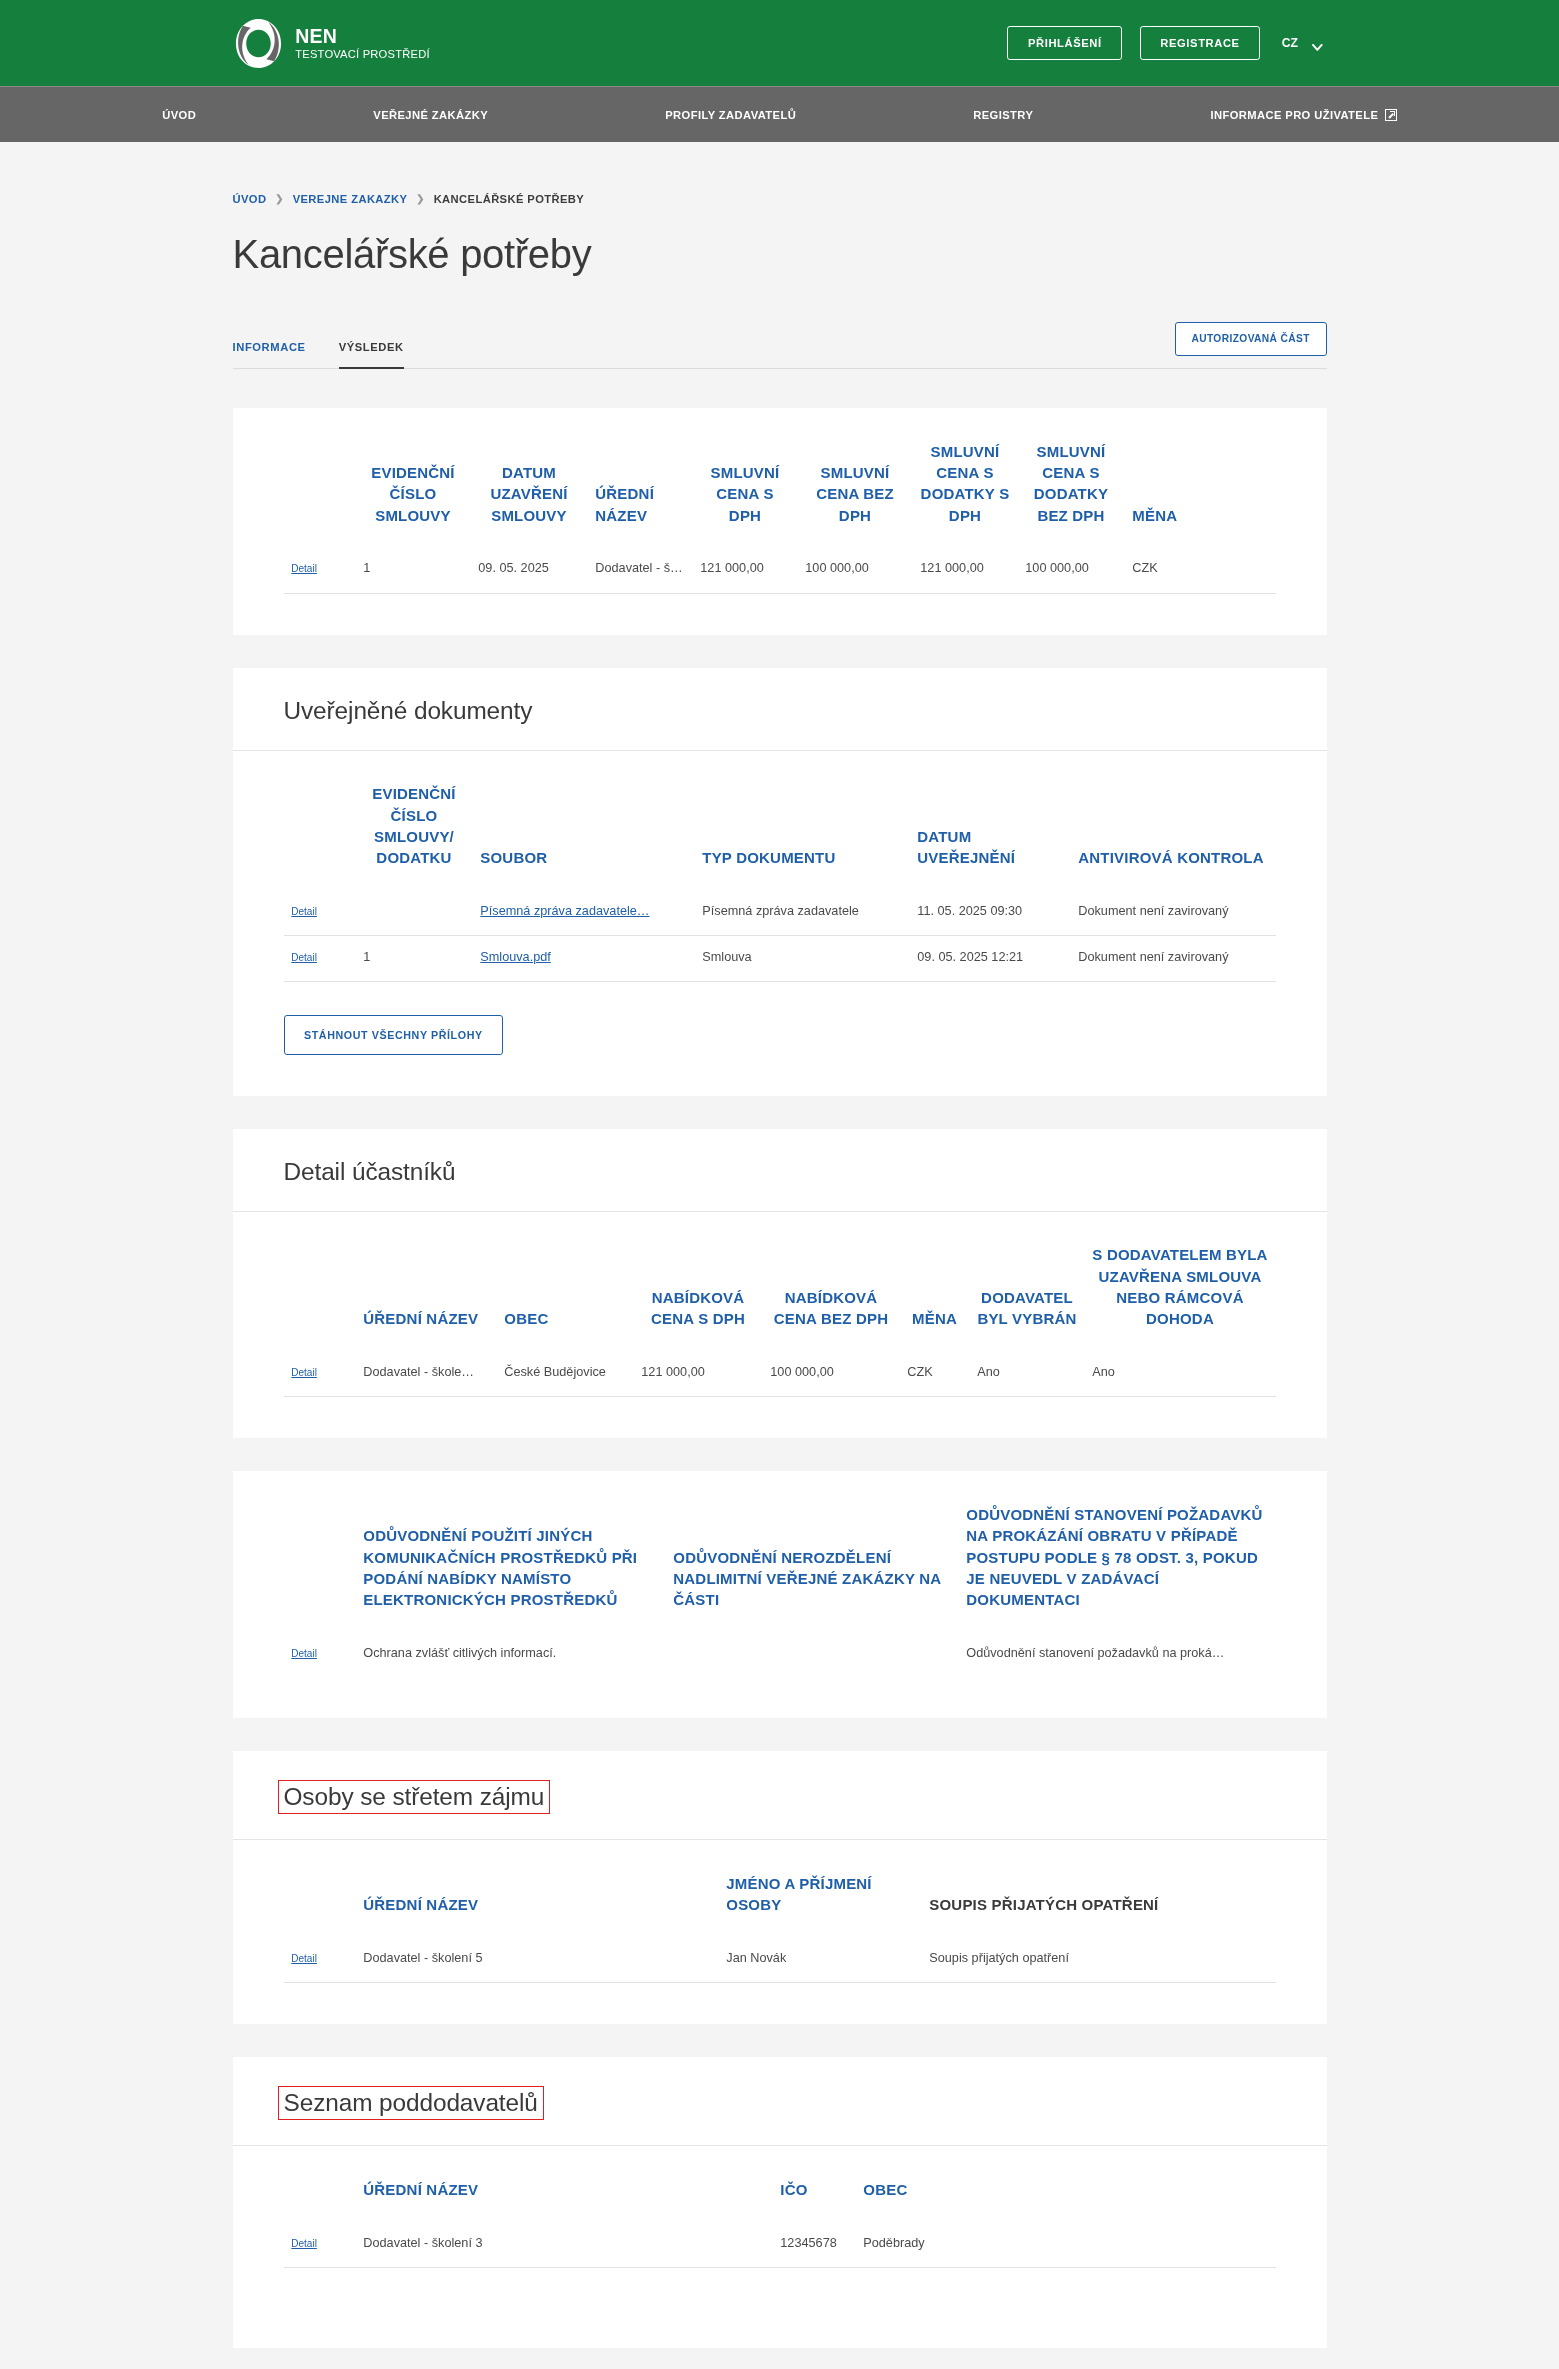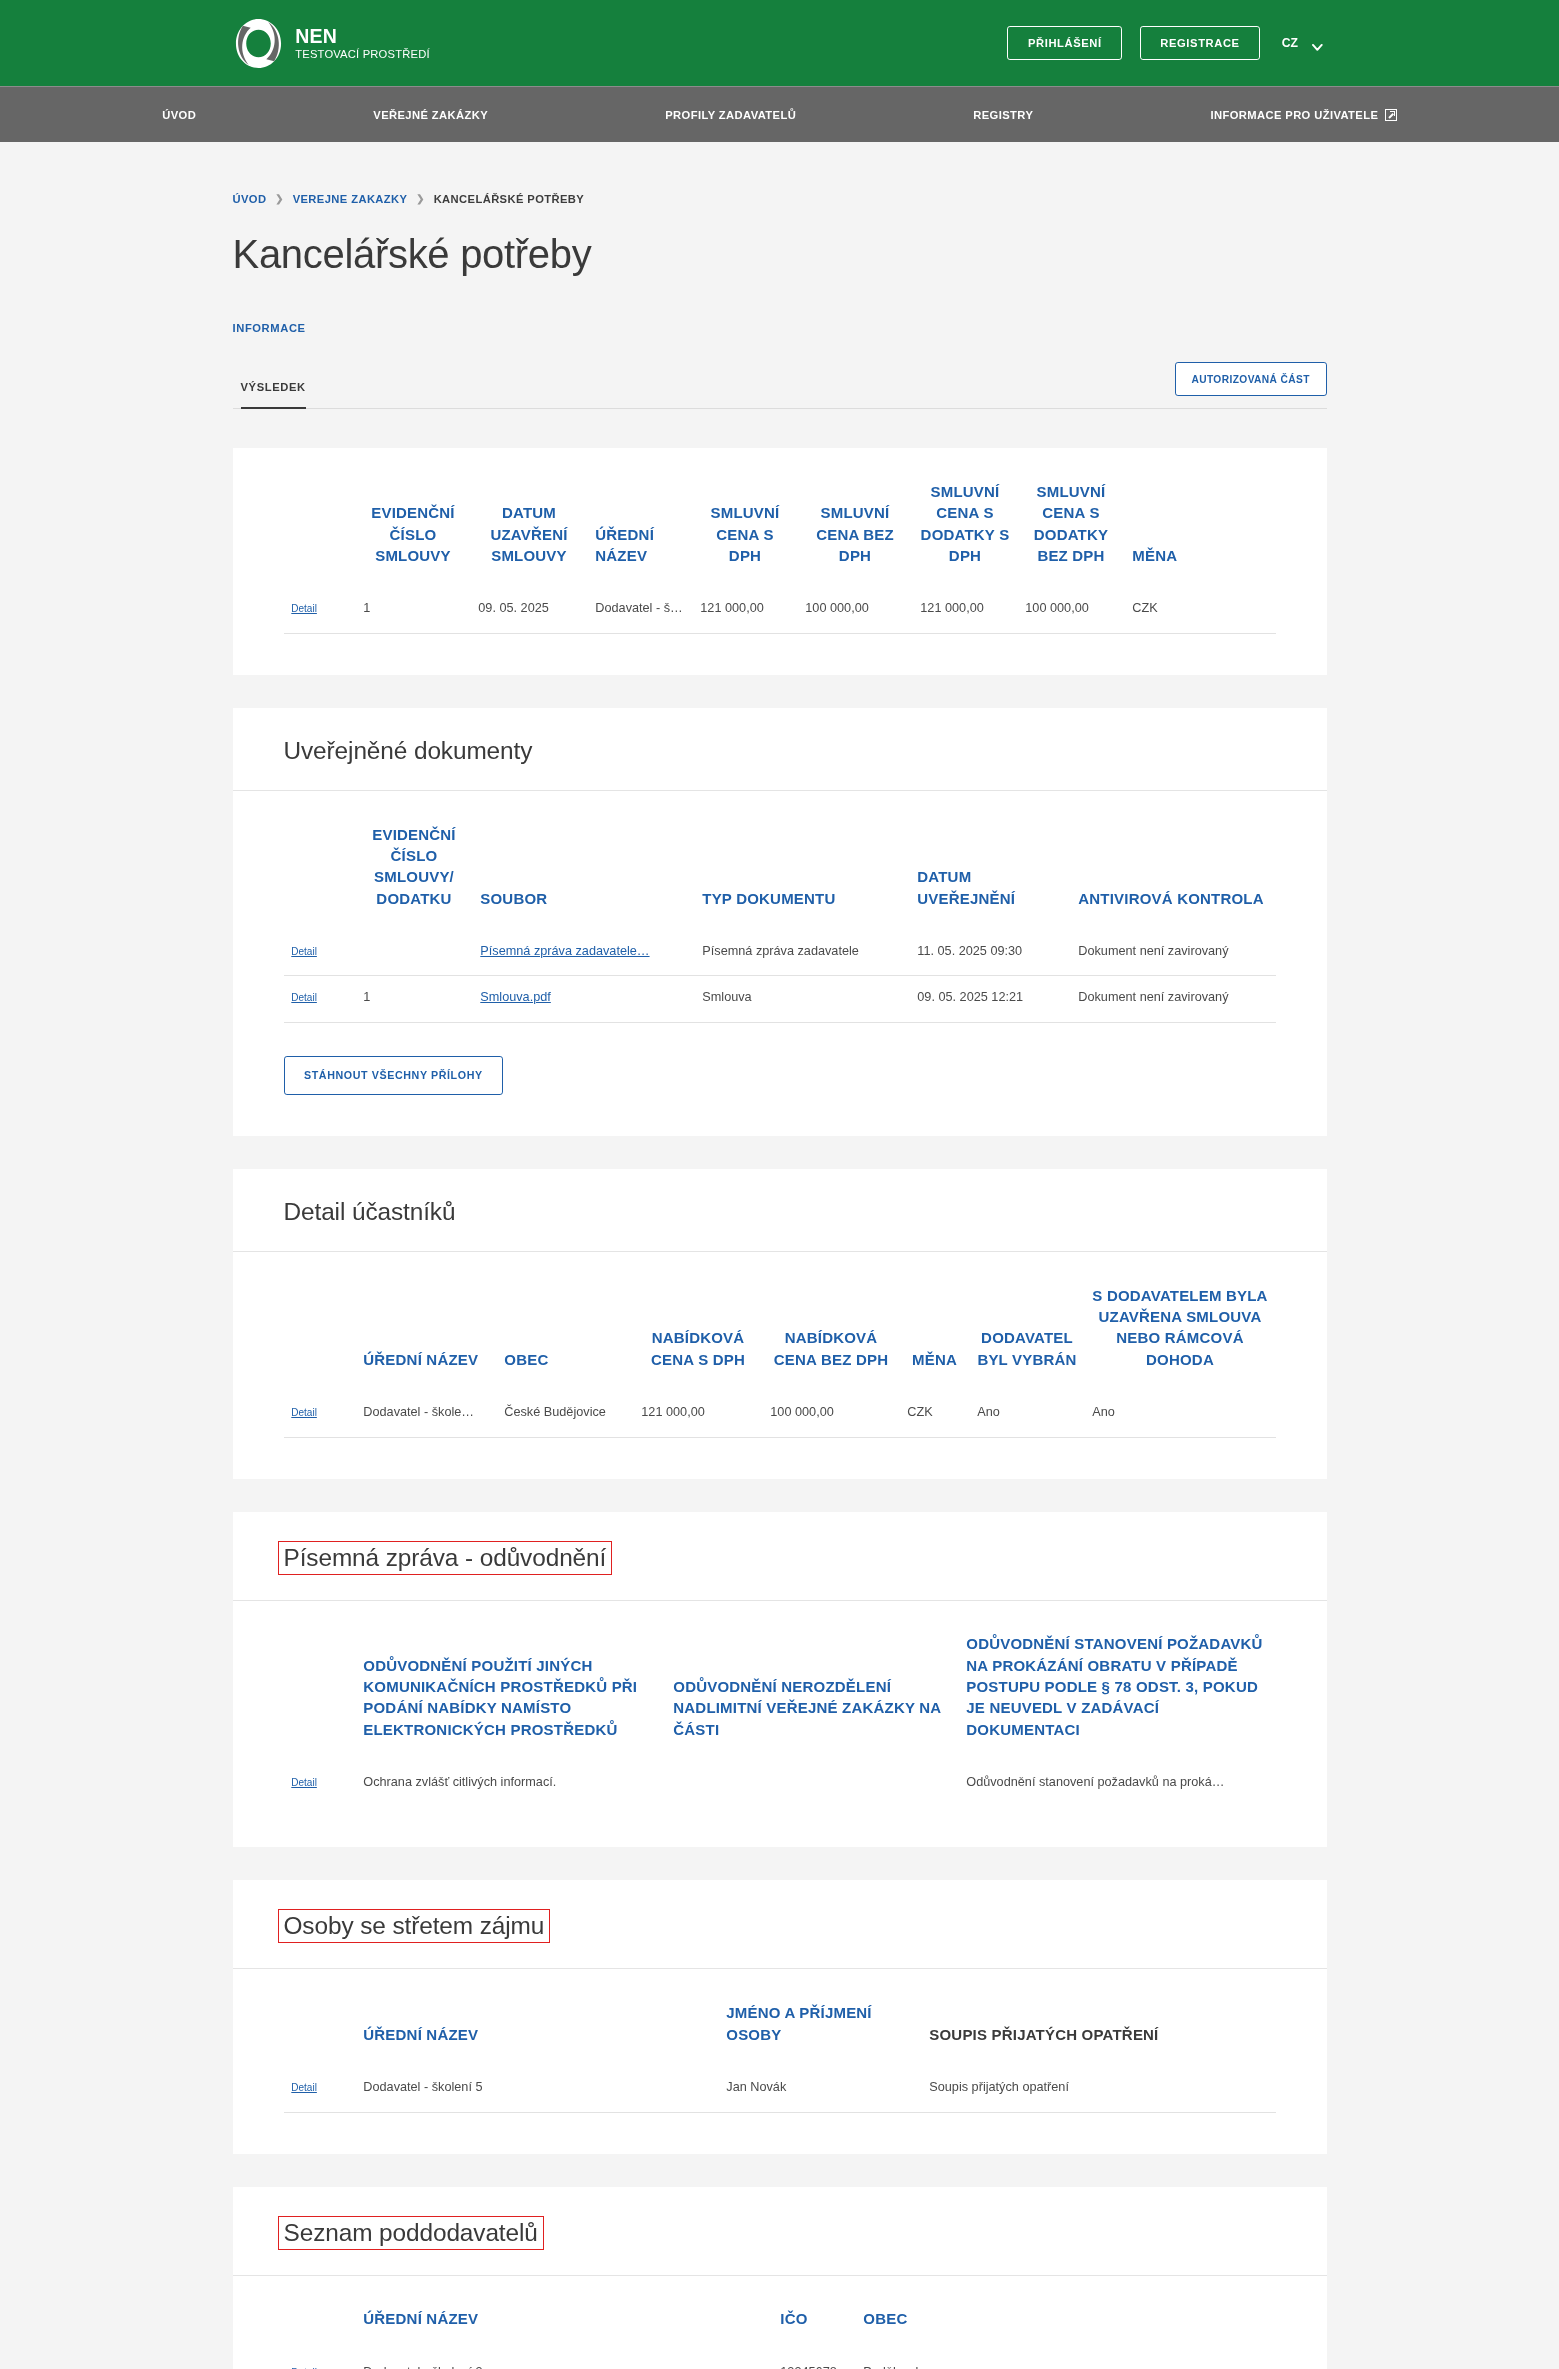--- a/index.html
+++ b/index.html
@@ -156,21 +156,21 @@
   
   .tabs-row {
     display: flex;
     align-items: flex-end;
     justify-content: space-between;
     border-bottom: 1px solid #dcdcdc;
     margin-bottom: 39px;
     position: relative;
     min-height: 47px;
   }
-  .tabs { display: flex; gap: 33px; align-items: flex-end; flex-direction: column; }
+  .tabs { display: flex; gap: 33px; align-items: flex-end; }
   .tab {
     font-size: 11.2px;
     font-weight: bold;
     letter-spacing: 0.6px;
     color: #1f5fa9;
     padding-bottom: 13.7px;
     cursor: pointer;
     border-bottom: 2.9px solid transparent;
     margin-bottom: -1px;
   }
@@ -466,23 +466,20 @@
             <td>CZK</td>
             <td>Ano</td>
             <td>Ano</td>
           </tr>
         </tbody>
       </table>
     </div>
   </section>
 
   <section class="card">
-    <div class="card-head">
-      <span class="card-title flagged">Písemná zpráva - odůvodnění</span>
-    </div>
     <div class="card-body">
       <table class="grid">
         <colgroup>
           <col style="width:72px">
             <col style="width:310px">
             <col style="width:293px">
             <col>
         </colgroup>
         <thead>
           <tr>

